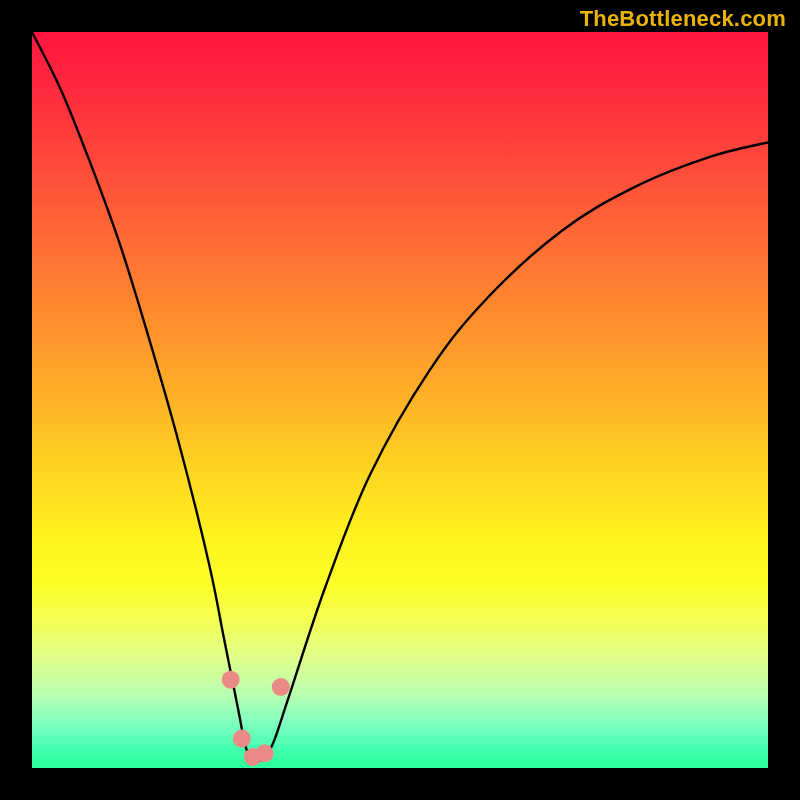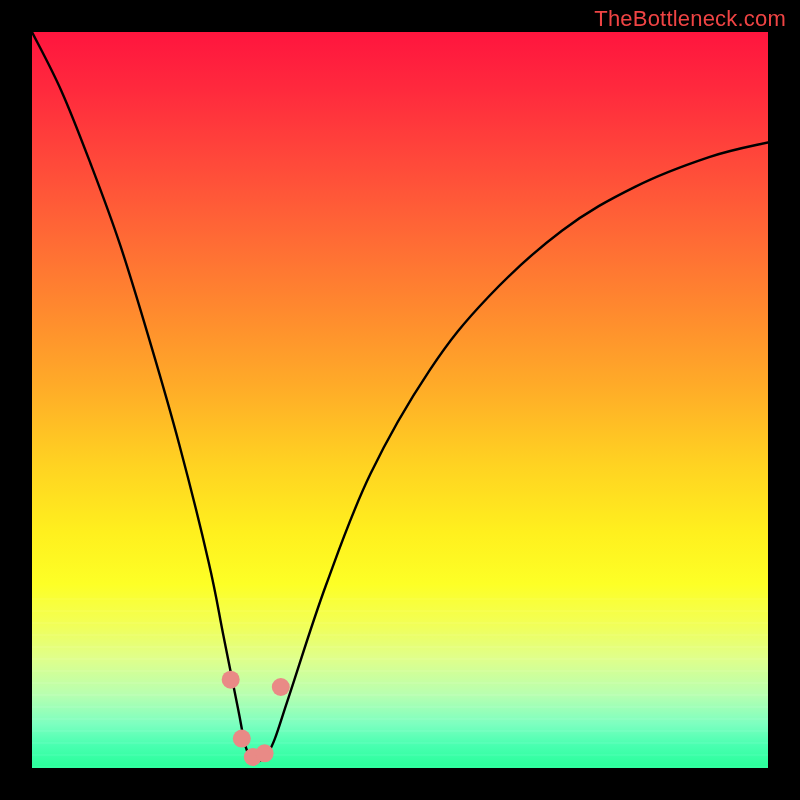--- a/index.html
+++ b/index.html
@@ -63,22 +63,22 @@
     );
     mix-blend-mode: soft-light;
     opacity: 0.7;
   }
   .watermark {
     position: absolute;
     top: 6px;
     right: 14px;
     font-family: Arial, Helvetica, sans-serif;
     font-size: 22px;
-    font-weight: 400;
-    color: #ef4444;
+    font-weight: 700;
+    color: #eab308;
     letter-spacing: 0.2px;
     user-select: none;
   }
   svg.curve {
     position: absolute;
     inset: 0;
   }
 </style>
 </head>
 <body>

